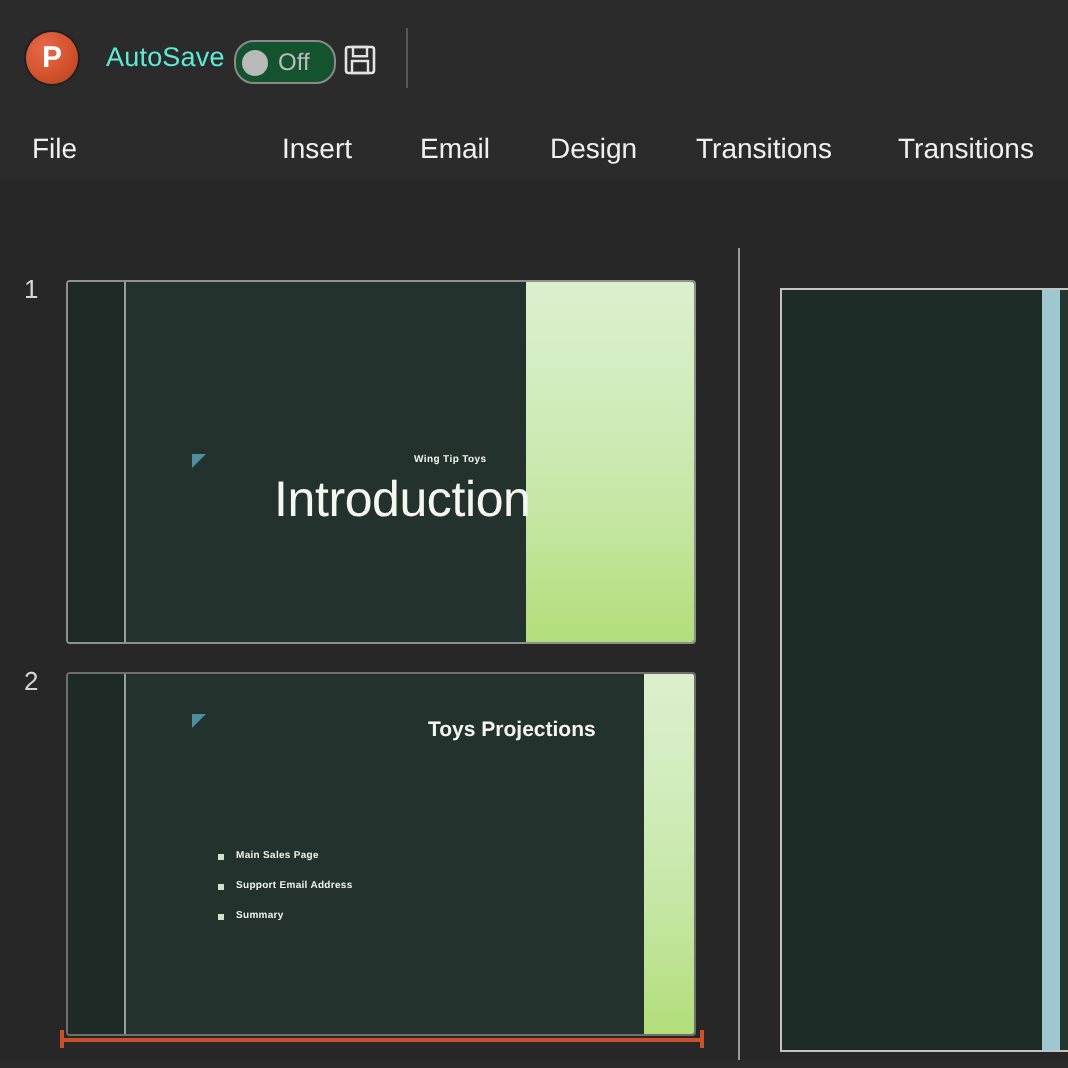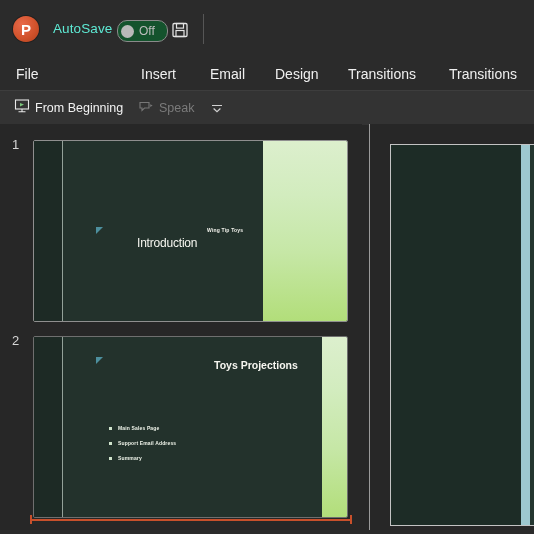--- a/index.html
+++ b/index.html
@@ -314,64 +314,35 @@
 
   <div class="tabbar">
     <div class="tab" style="left:16px">File</div>
     <div class="tab" style="left:141px">Insert</div>
     <div class="tab" style="left:210px">Email</div>
     <div class="tab" style="left:275px">Design</div>
     <div class="tab" style="left:348px">Transitions</div>
     <div class="tab" style="left:449px">Transitions</div>
   </div>
 
-  <div class="toolbar">
-
-    <div class="tool-btn tool-from-beginning">
-      <span>
-        <svg width="16" height="16" viewBox="0 0 16 16" fill="none">
-          <rect x="1.5" y="2" width="13" height="9" stroke="#e8e8e8" stroke-width="1.1"></rect>
-          <path d="M6 5 L10 6.6 L6 8.4 Z" fill="#7bc67b"></path>
-          <path d="M8 11 L8 13.5 M4.5 13.8 L11.5 13.8" stroke="#e8e8e8" stroke-width="1.1"></path>
-        </svg>
-      </span>
-      <span class="label">From Beginning</span>
-    </div>
-
-    <div class="tool-btn tool-speak">
-      <span>
-        <svg width="16" height="16" viewBox="0 0 16 16" fill="none">
-          <path d="M2 4.5 H11 V10 H6.5 L4 12.5 V10 H2 Z" stroke="#777777" stroke-width="1.1" fill="none"></path>
-          <path d="M12.2 6.2 L14.6 7.6 L12.2 9 Z" fill="#777777"></path>
-        </svg>
-      </span>
-      <span class="label">Speak</span>
-    </div>
-
-    <div class="tool-more">
-      <svg width="18" height="18" viewBox="0 0 18 18" fill="none">
-        <path d="M4 6.5 H14 M5.6 9.5 L9 12.6 L12.4 9.5" stroke="#d2d2d2" stroke-width="1.2" fill="none"></path>
-      </svg>
-    </div>
-  </div>
 
   <div class="thumb-pane">
 
     <div class="slide-num" style="top:13px">1</div>
 
     <div class="thumb selected" style="top:16px; height:180px">
       <div class="slide-canvas">
         <div class="slide-leftband"></div>
         <div class="slide-vline" style="left:28px"></div>
         <div class="slide-gradient" style="width:27%"></div>
         <div class="tri-accent" style="left:62px; top:86px"></div>
 
         <div class="slide-eyebrow" style="left:173px; top:86px; font-size:5px; letter-spacing:0.2px">Wing Tip Toys</div>
 
-        <div class="slide-title" style="left:103px; top:95px; font-size:12px; letter-spacing:-0.2px">Introduction</div>
+        <div class="slide-title" style="left:103px; top:95px; font-size:25px; letter-spacing:-0.2px">Introduction</div>
       </div>
     </div>
 
     <div class="slide-num" style="top:209px">2</div>
 
     <div class="thumb" style="top:212px; height:180px">
       <div class="slide-canvas">
         <div class="slide-leftband"></div>
         <div class="slide-vline" style="left:28px"></div>
         <div class="slide-gradient" style="width:8%"></div>

